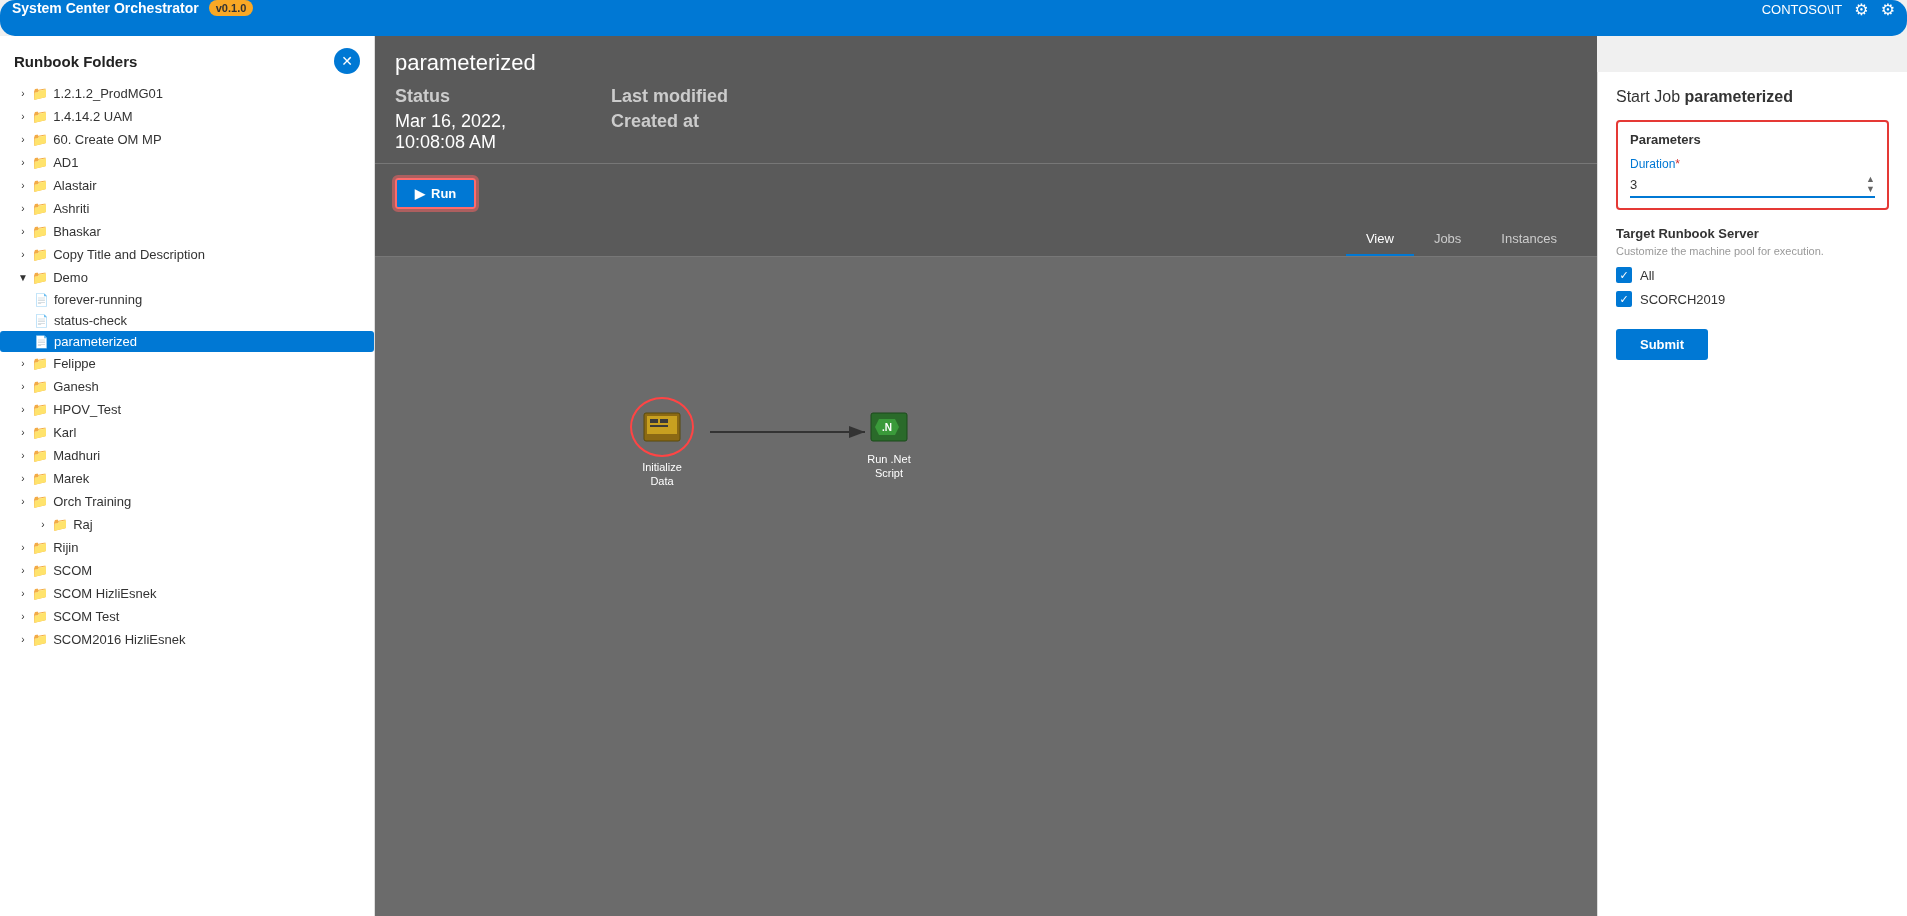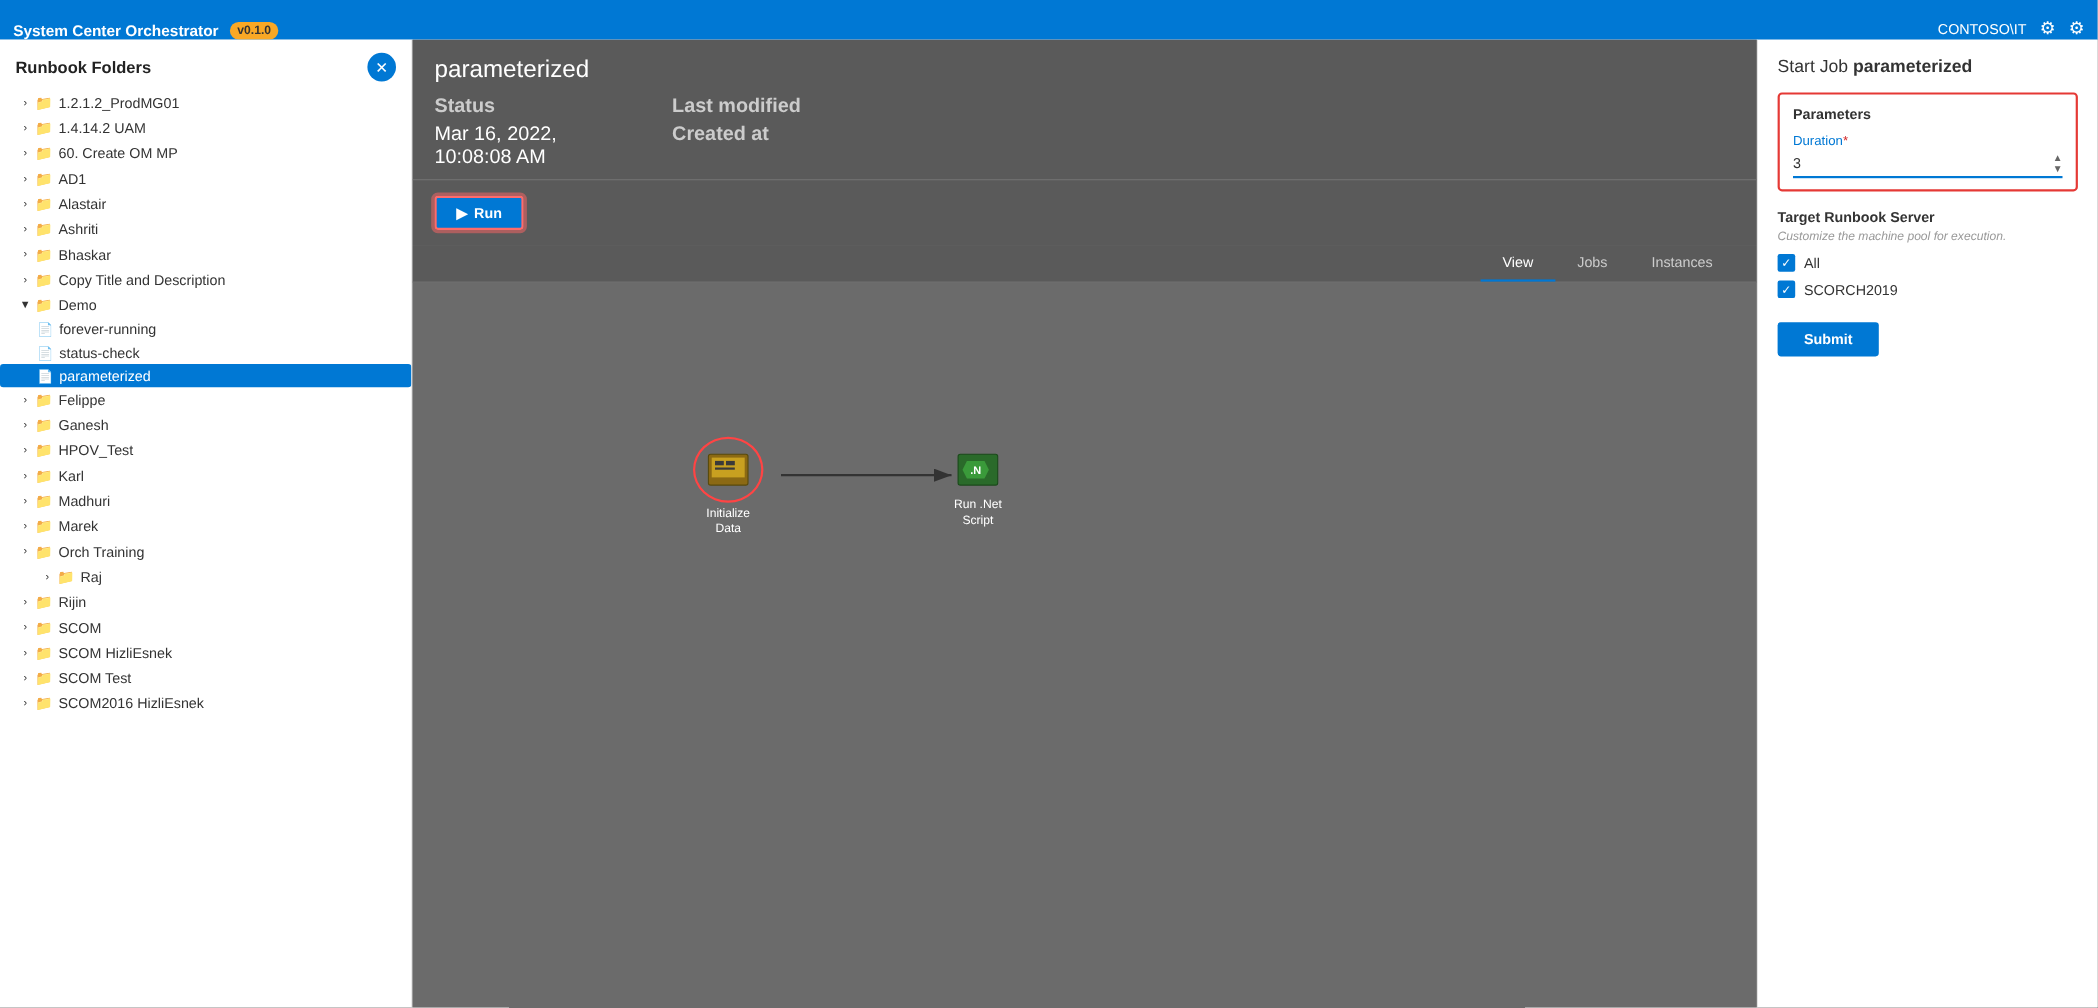--- a/index.html
+++ b/index.html
@@ -4,24 +4,25 @@
   <style>
     * { box-sizing: border-box; margin: 0; padding: 0; }
     body { font-family: 'Segoe UI', Arial, sans-serif; font-size: 13px; display: flex; flex-direction: column; height: 916px; overflow: hidden; background: #f0f0f0; }
 
     
     .topbar {
       background: #0078d4;
       color: white;
       height: 36px;
       display: flex;
-      align-items: flex-end;
+      align-items: flex-start;
       padding: 0 12px;
       justify-content: space-between;
       flex-shrink: 0;
+      border-radius: 15px;
     }
     .topbar-left { display: flex; align-items: center; gap: 10px; }
     .topbar-title { font-size: 14px; font-weight: 600; }
     .version-badge {
       background: #f9a825;
       color: #333;
       font-size: 11px;
       font-weight: 700;
       padding: 2px 7px;
       border-radius: 10px;
@@ -201,20 +202,21 @@
     }
 
     
     .right-panel {
       width: 310px;
       background: #fff;
       border-left: 1px solid #ddd;
       padding: 16px 18px;
       flex-shrink: 0;
       overflow-y: auto;
+      margin-top: 36px;
     }
     .panel-title { font-size: 16px; font-weight: 400; color: #333; margin-bottom: 14px; }
     .panel-title strong { font-weight: 600; }
 
     .params-box {
       border: 2px solid #e53935;
       border-radius: 4px;
       padding: 10px 12px;
       margin-bottom: 16px;
     }
@@ -243,21 +245,21 @@
     .field-spinner {
       display: flex;
       flex-direction: column;
       font-size: 9px;
       color: #666;
       cursor: pointer;
       margin-left: 4px;
     }
 
     .target-server-title { font-size: 13px; font-weight: 600; color: #333; margin-bottom: 4px; }
-    .target-server-sub { font-size: 11px; color: #999; margin-bottom: 10px; font-style: italic; }
+    .target-server-sub { font-size: 11px; color: #999; margin-bottom: 10px; }
 
     .checkbox-row {
       display: flex;
       align-items: center;
       gap: 8px;
       margin-bottom: 8px;
     }
     .checkbox-custom {
       width: 16px; height: 16px;
       background: #0078d4;

